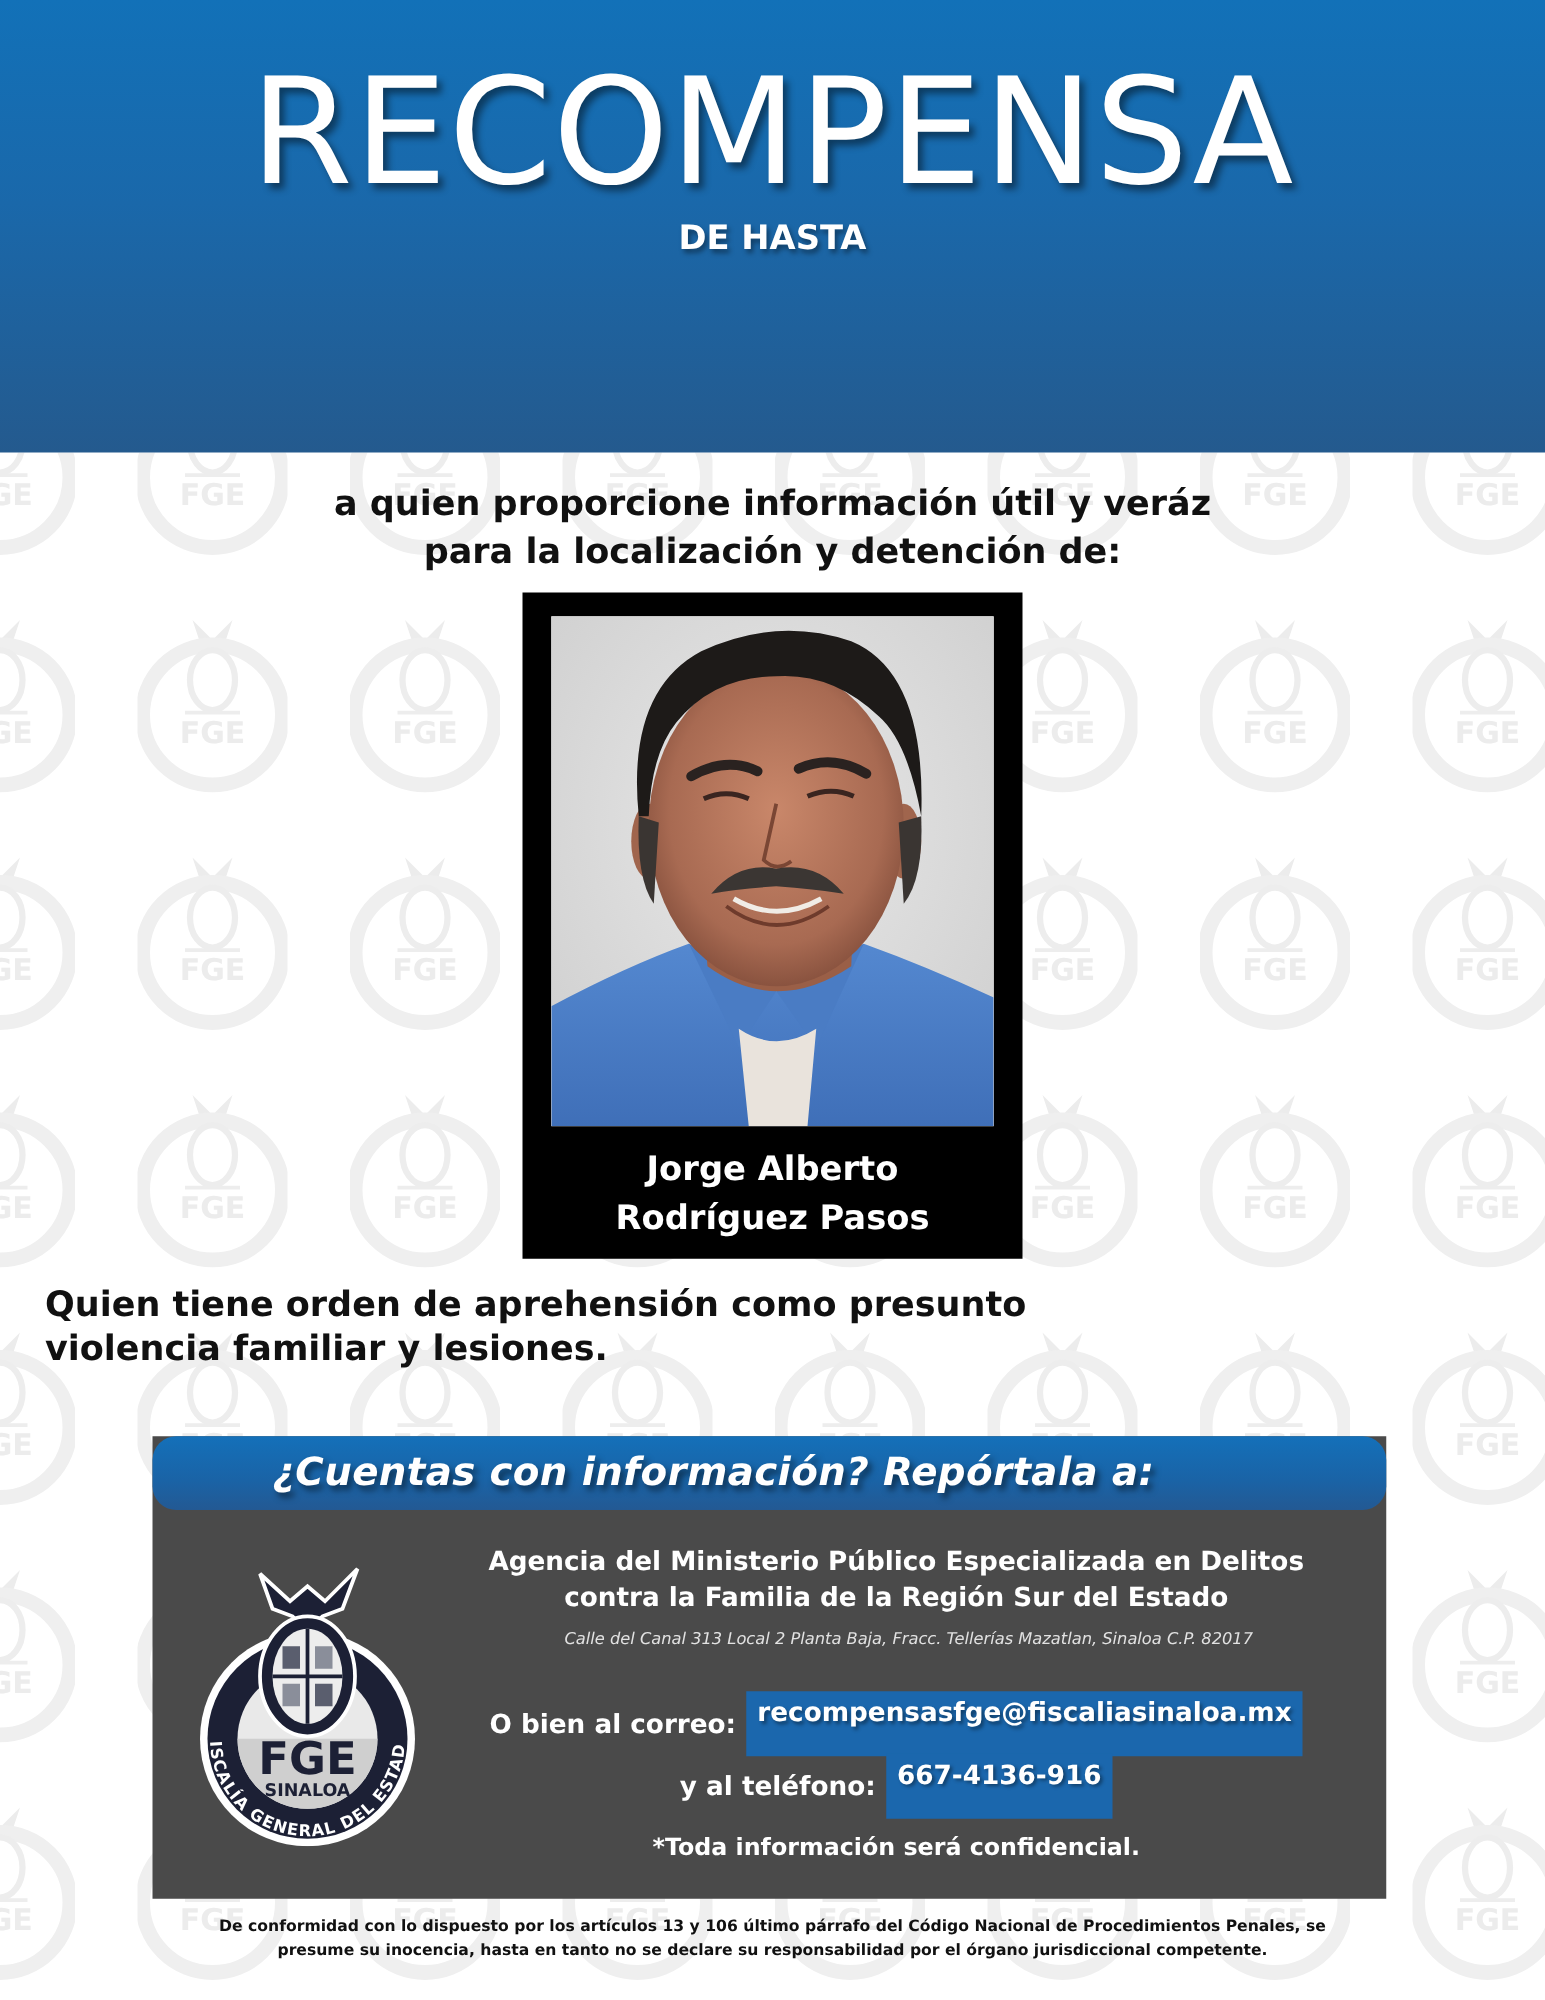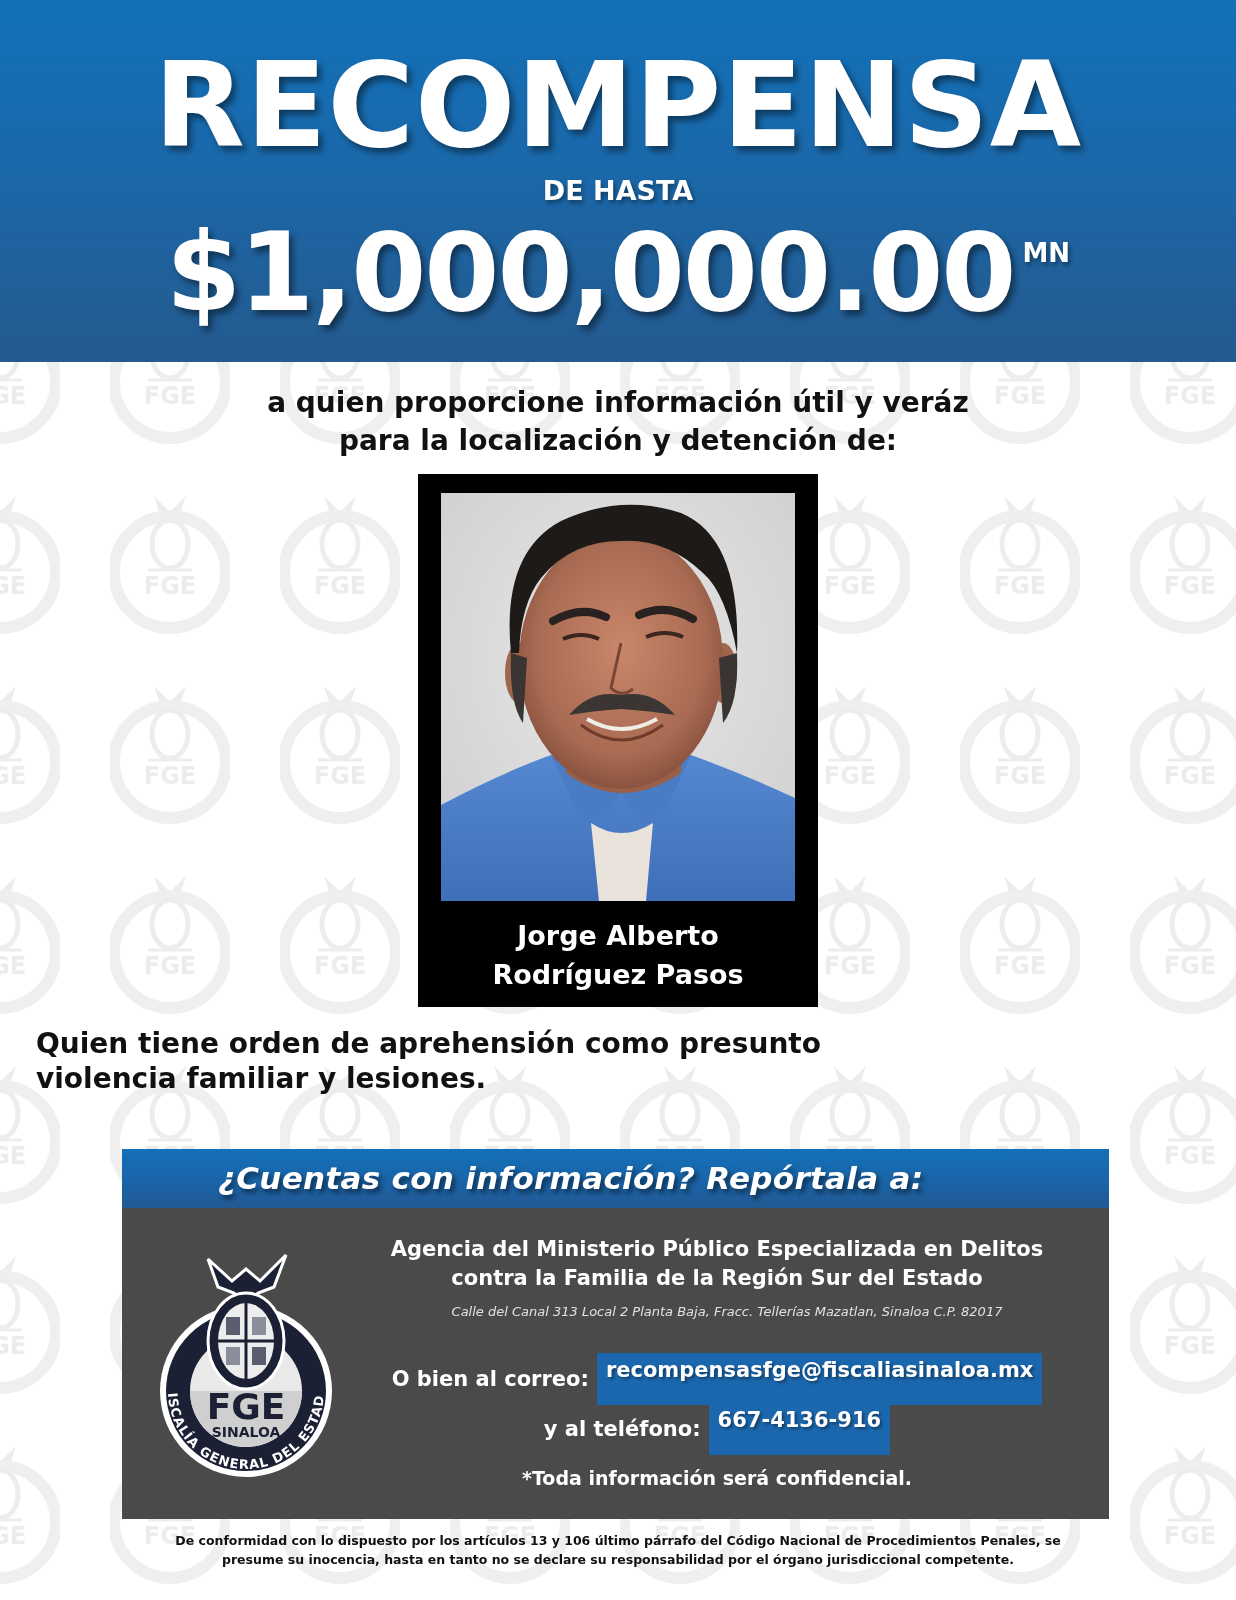--- a/index.html
+++ b/index.html
@@ -10,21 +10,21 @@
   }
   .watermarks { position: absolute; left: 0; top: 362px; width: 1236px; height: 1238px; overflow: hidden; z-index: 0; }
   .wm { position: absolute; width: 120px; height: 142px; }
   .header {
     position: absolute; left: 0; top: 0; width: 1236px; height: 362px;
     background: linear-gradient(180deg, #1271b8 0%, #1a68aa 45%, #245a8e 100%);
     z-index: 1; text-align: center; color: #fff;
   }
   .title {
     position: absolute; left: 0; top: 40px; width: 1236px;
-    font-family: "DejaVu Sans", sans-serif; font-weight: bold;
+    font-family: "DejaVu Sans", sans-serif; font-weight: normal;
     font-size: 118px; line-height: 130px; letter-spacing: 1px;
     text-shadow: 4px 5px 6px rgba(0,0,0,0.45);
   }
   .subtitle {
     position: absolute; left: 0; top: 174px; width: 1236px;
     font-weight: bold; font-size: 27px; line-height: 34px;
     text-shadow: 2px 3px 4px rgba(0,0,0,0.4);
   }
   .amount-wrap {
     position: absolute; left: 0; top: 208px; width: 1236px; text-align: center;
@@ -61,20 +61,21 @@
     position: absolute; left: 0; top: 1026px; width: 1236px; z-index: 2;
     font-weight: bold; font-size: 28px; line-height: 35px; color: #111; padding-left: 36px;
   }
   .panel {
     position: absolute; left: 122px; top: 1149px; width: 987px; height: 370px; z-index: 2;
     background: #4a4a4a;
   }
   .banner {
     position: absolute; left: 0; top: 0; width: 987px; height: 59px;
     background: linear-gradient(180deg, #1470b9 0%, #1a63a6 60%, #235993 100%);
+    border-radius: 19px;
   }
   .banner-text {
     position: absolute; left: 96px; top: 8px;
     color: #fff; font-weight: bold; font-style: italic; font-size: 31px; line-height: 42px;
     text-shadow: 3px 4px 5px rgba(0,0,0,0.5);
     letter-spacing: 0.3px;
   }
   .logo { position: absolute; left: 24px; top: 92px; width: 200px; height: 236px; }
   .agency {
     position: absolute; left: 225px; top: 86px; width: 740px; text-align: center;
@@ -499,23 +500,20 @@
         <circle cx="60" cy="80" r="56" fill="none" stroke="#efefef" stroke-width="12"></circle>
         <ellipse cx="60" cy="52" rx="18" ry="24" fill="none" stroke="#ededed" stroke-width="5"></ellipse>
         <line x1="38" y1="78" x2="82" y2="78" stroke="#ededed" stroke-width="3"></line>
         <text x="60" y="102" text-anchor="middle" font-family="DejaVu Sans, sans-serif" font-weight="bold" font-size="24" fill="#ececec">FGE</text>
       </svg></div>
   </div>
 
 <div class="header">
   <div class="title">RECOMPENSA</div>
   <div class="subtitle">DE HASTA</div>
-  <div class="amount-wrap">
-    <span class="amount">$1,000,000.00</span><span class="currency">MN</span>
-  </div>
 </div>
 
 <div class="intro">
   <div>a quien proporcione información útil y veráz</div>
   <div>para la localización y detención de:</div>
 </div>
 
 <div class="frame">
   <div class="photo">
     <svg width="354" height="408" viewBox="0 0 354 408">

